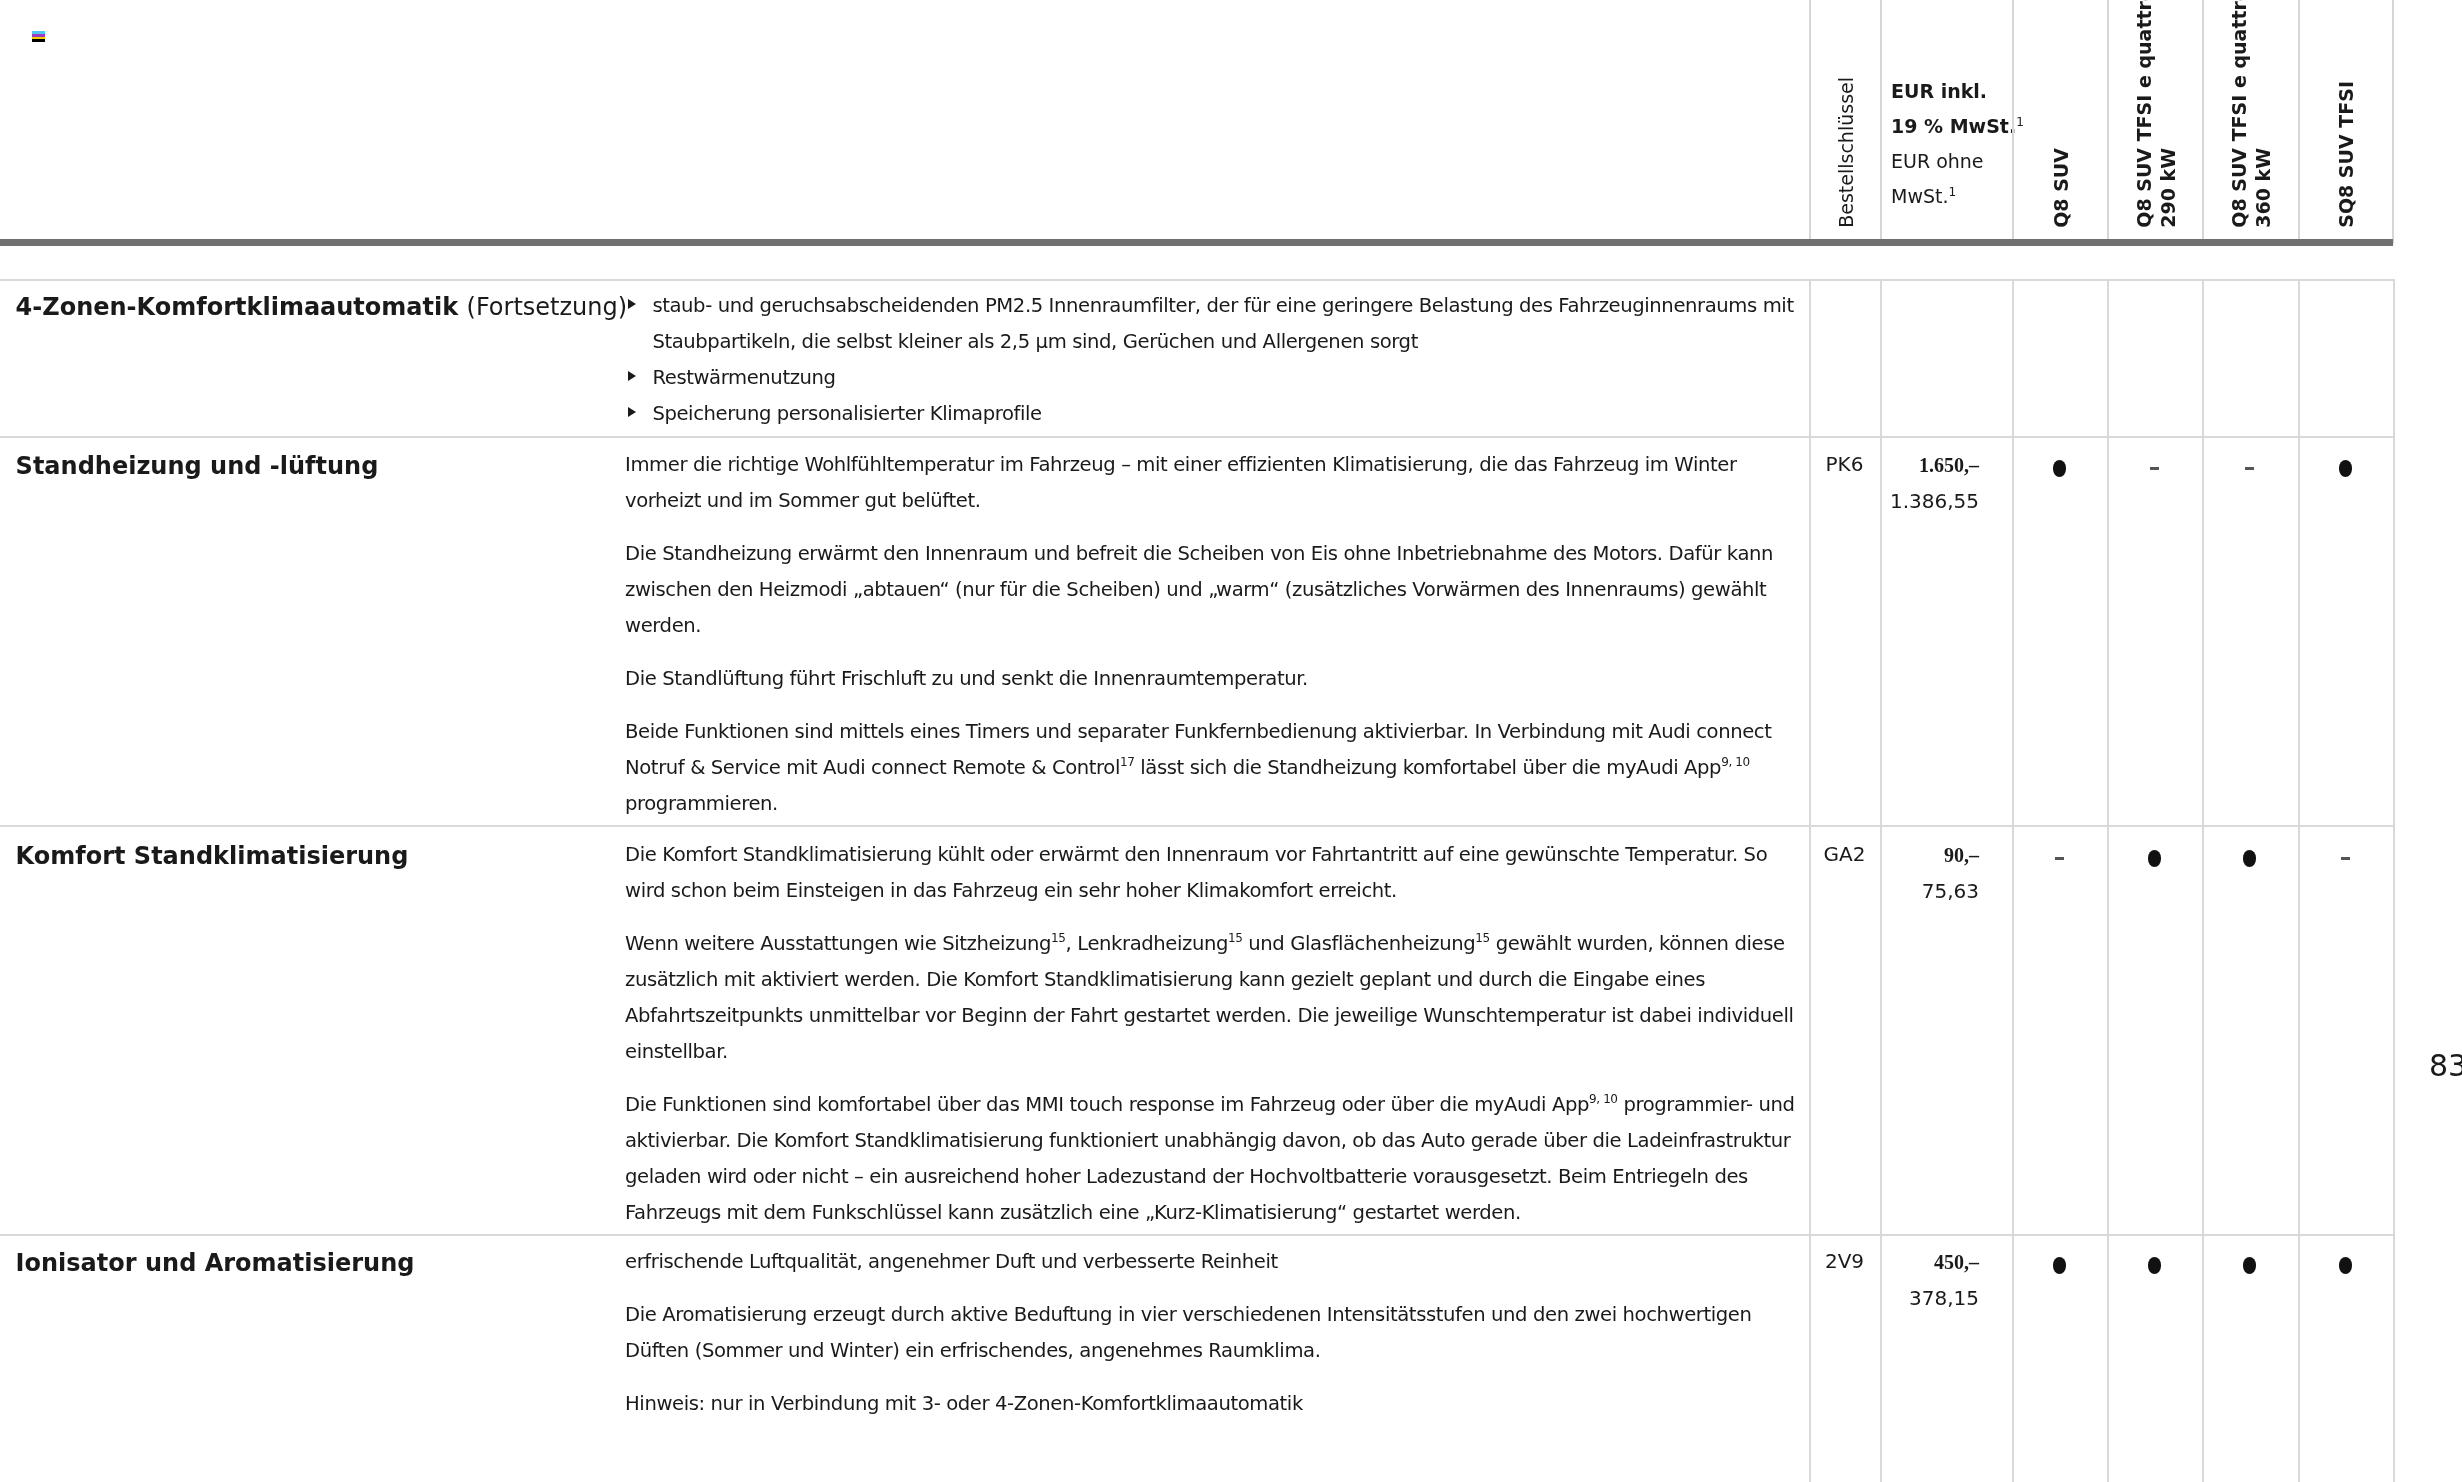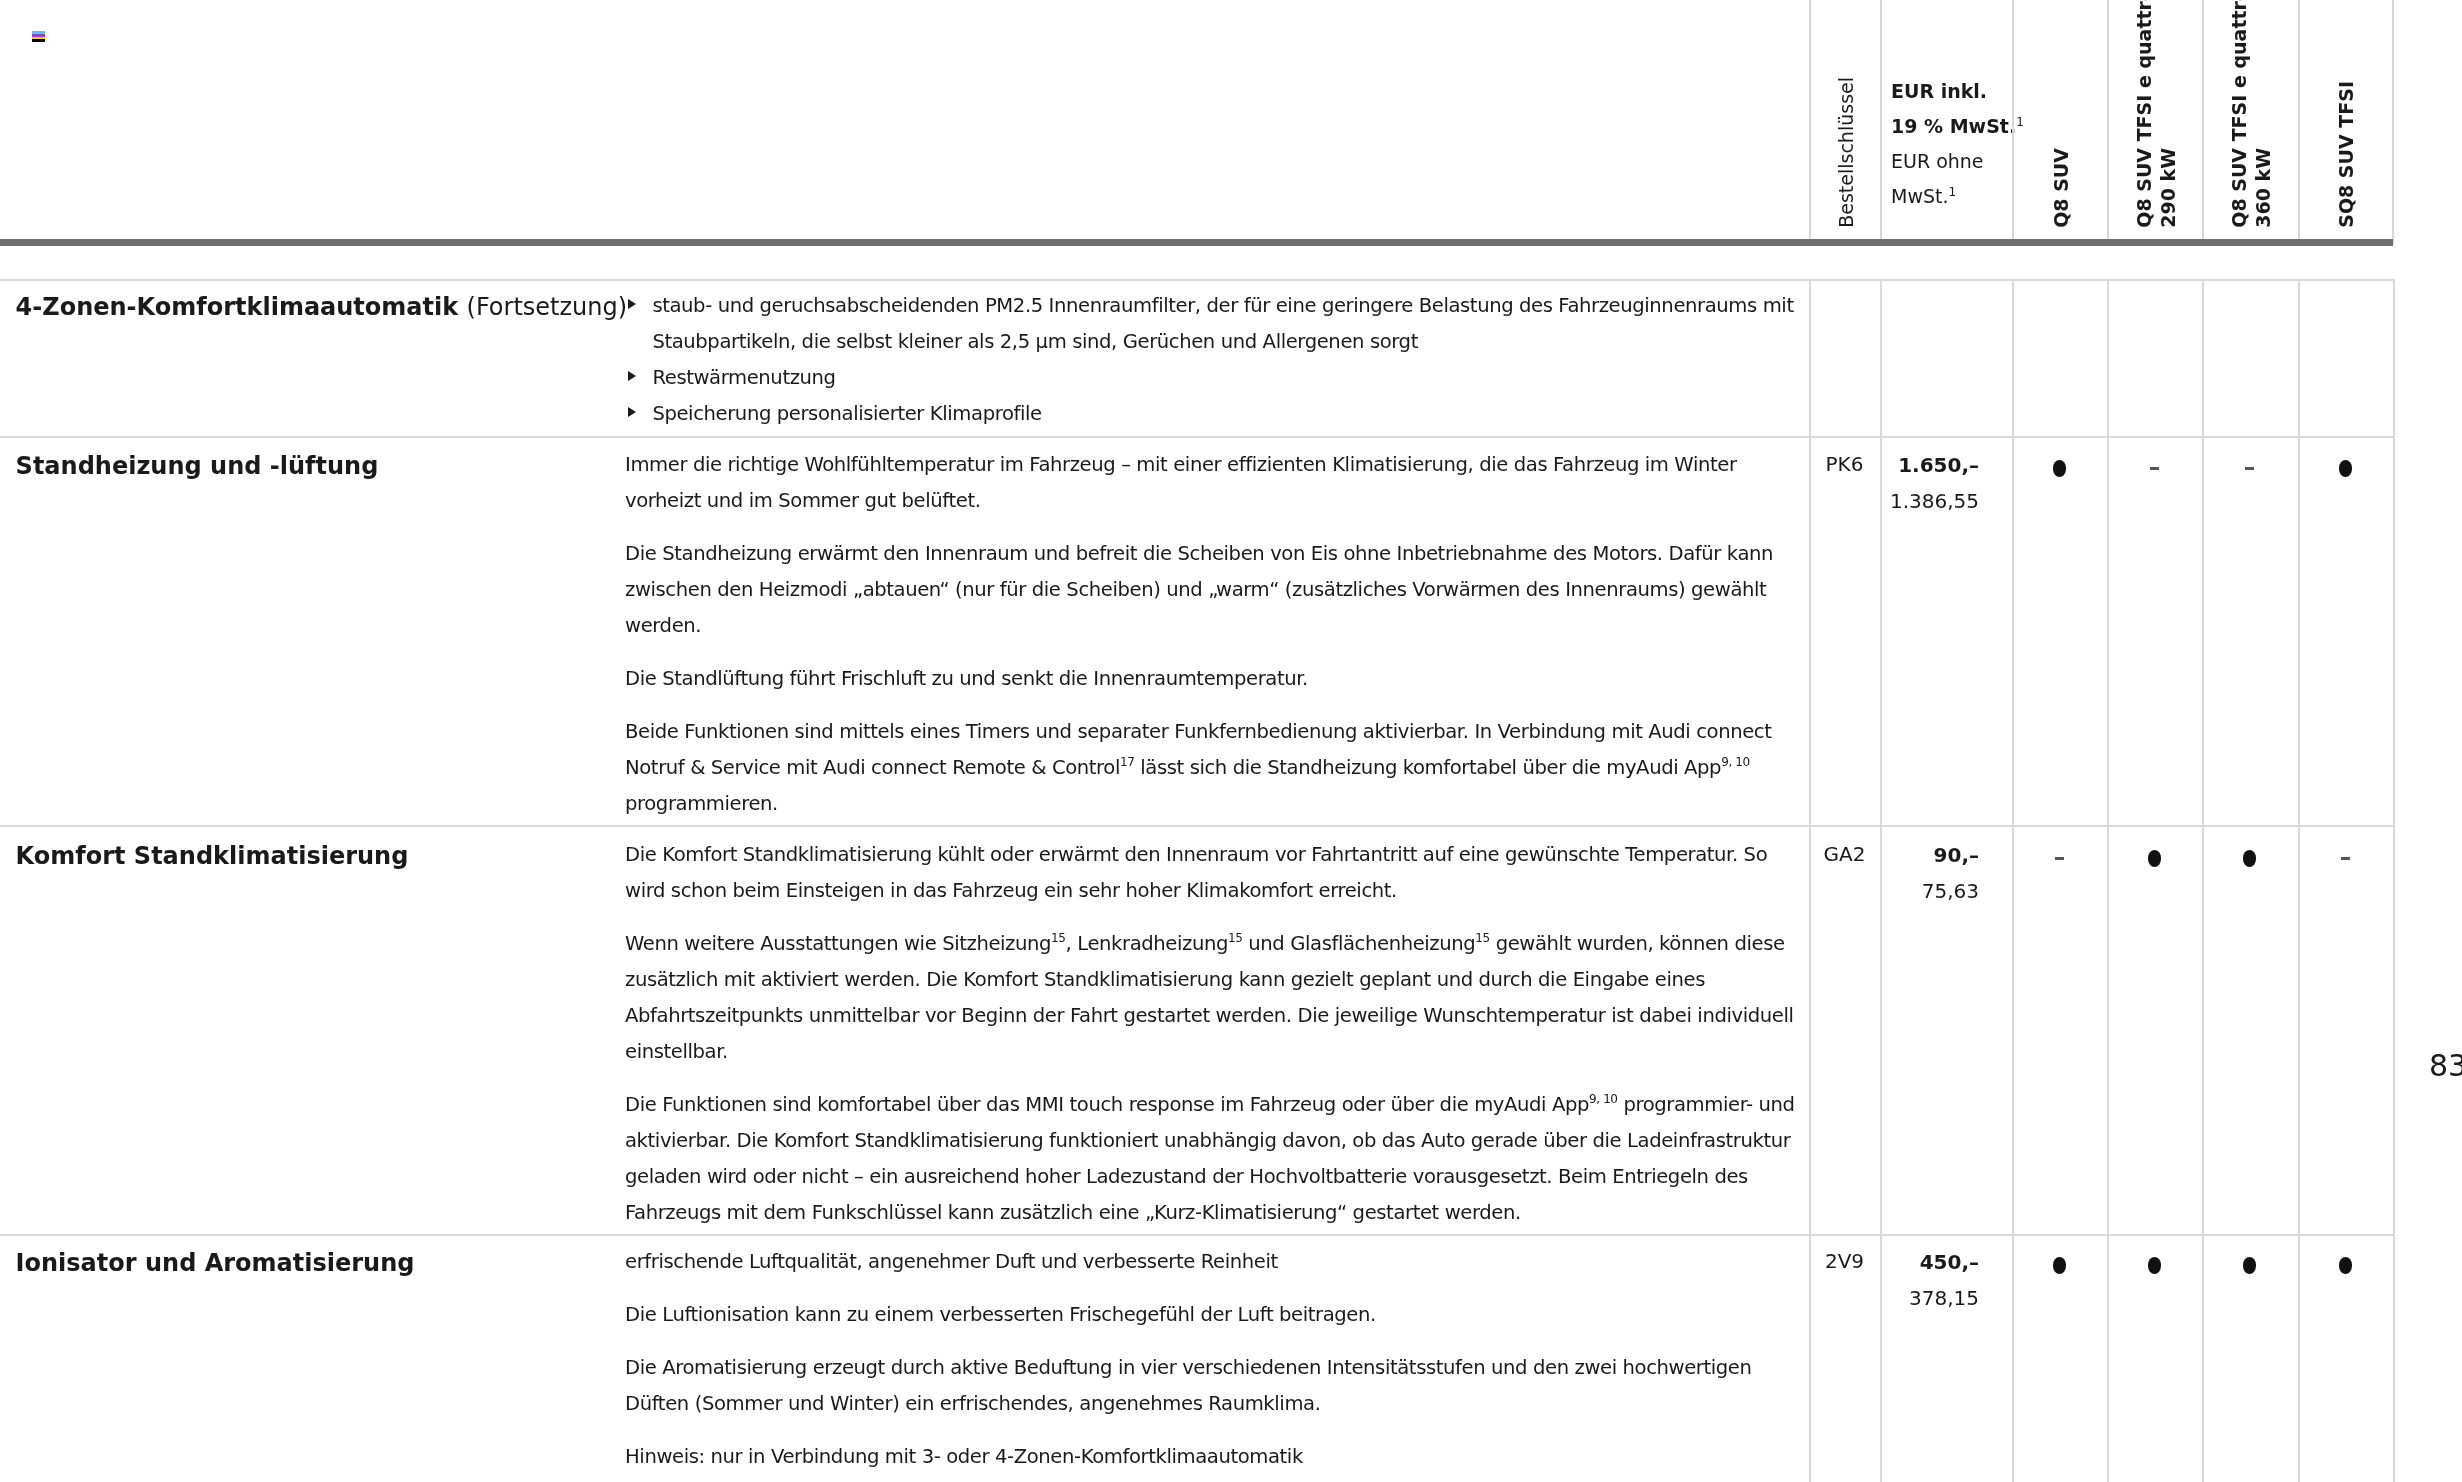--- a/index.html
+++ b/index.html
@@ -16,21 +16,21 @@
   .grid-line-v{position:absolute;width:2.2px;background:#d9d9d9;}
   .label{position:absolute;left:15.6px;font-size:24px;font-weight:bold;}
   .label span.light{font-weight:normal;}
   .desc{position:absolute;left:625px;width:1174px;font-size:19.6px;line-height:36px;letter-spacing:-0.4px;}
   .desc p{margin:0 0 17px 0;}
   .desc ul{margin:0;padding:0;list-style:none;}
   .desc li{position:relative;padding-left:27.4px;}
   .desc li::before{content:"";position:absolute;left:3px;top:11px;border-left:8.2px solid #1a1a1a;border-top:5.2px solid transparent;border-bottom:5.2px solid transparent;}
   .code{position:absolute;left:1809px;width:71px;text-align:center;font-size:20px;}
   .price{position:absolute;left:1880px;width:99px;text-align:right;font-size:20px;line-height:36px;}
-  .price .gross{font-weight:bold;}
+  .price .gross{font-weight:bold;font-family:Liberation Serif, serif;}
   .mark{position:absolute;width:95px;text-align:center;font-size:20px;}
   .dot{display:inline-block;width:13.3px;height:16.3px;border-radius:50%;background:#111;vertical-align:middle;}
   .dash{display:inline-block;width:9px;height:2.2px;background:#555;vertical-align:middle;}
   sup{font-size:12px;line-height:0;}
   .page-num{position:absolute;left:2429px;top:1048px;font-size:30px;}
 </style>
 </head>
 <body>
 
 <div class="logo">
@@ -129,21 +129,20 @@
   <div class="mark" style="left:2012px;top:845px"><span class="dash"></span></div>
   <div class="mark" style="left:2107px;top:845px"><span class="dot"></span></div>
   <div class="mark" style="left:2202px;top:845px"><span class="dot"></span></div>
   <div class="mark" style="left:2298px;top:845px"><span class="dash"></span></div>
 </div>
 
 <div>
   <div class="label" style="top:1249px">Ionisator und Aromatisierung</div>
   <div class="desc" style="top:1244px">
     <p>erfrischende Luftqualität, angenehmer Duft und verbesserte Reinheit</p>
-    <p>Die Luftionisation kann zu einem verbesserten Frischegefühl der Luft beitragen.</p>
     <p>Die Aromatisierung erzeugt durch aktive Beduftung in vier verschiedenen Intensitätsstufen und den zwei hochwertigen Düften (Sommer und Winter) ein erfrischendes, angenehmes Raumklima.</p>
     <p>Hinweis: nur in Verbindung mit 3- oder 4-Zonen-Komfortklimaautomatik</p>
   </div>
   <div class="code" style="top:1249px">2V9</div>
   <div class="price" style="top:1244px">
     <div class="gross">450,–</div>
     <div>378,15</div>
   </div>
   <div class="mark" style="left:2012px;top:1252px"><span class="dot"></span></div>
   <div class="mark" style="left:2107px;top:1252px"><span class="dot"></span></div>

